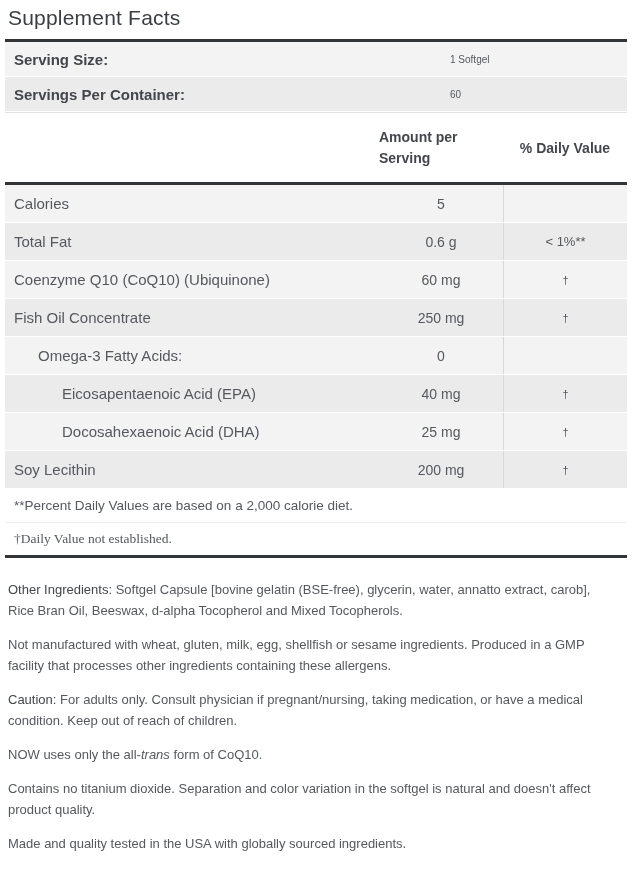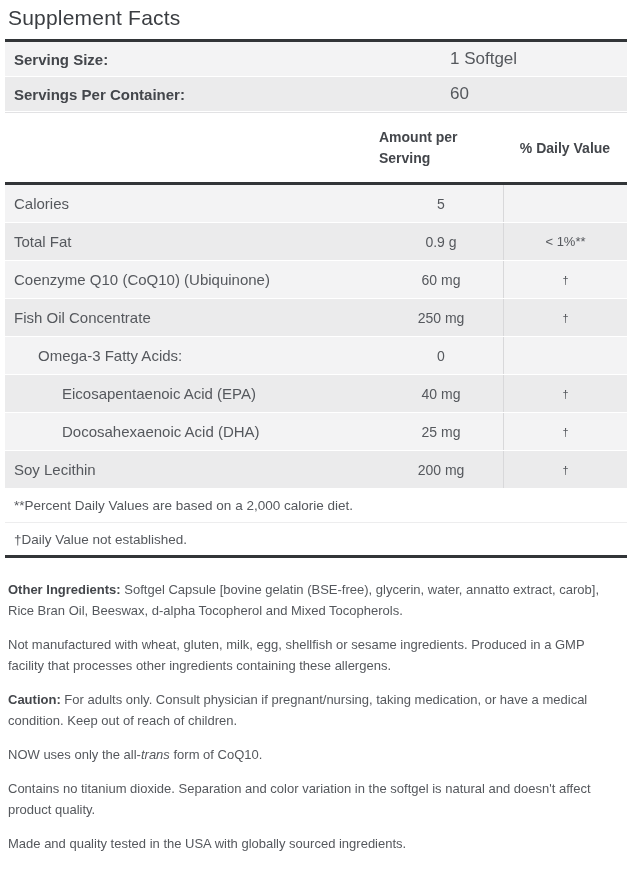--- a/index.html
+++ b/index.html
@@ -45,21 +45,21 @@
   .serving-table { border-bottom: 1px solid var(--separator); }
   .serving-label {
     flex: 1;
     font-weight: bold;
     font-size: 15px;
     color: var(--text-strong);
     padding-left: 9px;
   }
   .serving-value {
     width: 177px;
-    font-size: 17px;
+    font-size: 10px;
     text-align: left;
   }
 
   
   .facts-header {
     display: flex;
     align-items: center;
     height: 72px;
     border-bottom: 3px solid var(--border-dark);
   }
@@ -119,31 +119,31 @@
   
   .footnotes { border-bottom: 3px solid var(--border-dark); }
   .footnote {
     min-height: 33px;
     display: flex;
     align-items: center;
     padding-left: 9px;
     font-size: 13.5px;
     color: var(--text);
   }
-  .footnote + .footnote { border-top: 1px solid #ededee; }
+  .footnote + .footnote { border-top: 1px solid #ededee; font-family: Liberation Serif, serif; }
 
   
   .paragraphs { margin-top: 21px; padding: 0 8px 0 3px; }
   .paragraphs p {
     margin: 0 0 13px 0;
     font-size: 13px;
     line-height: 21px;
     color: var(--text);
   }
-  .seg-bold   { font-weight: bold; color: var(--text-strong); text-align: right; }
+  .seg-bold   { font-weight: normal; color: var(--text-strong); text-align: right; }
   .seg-italic { font-style: italic; }
 </style>
 </head>
 <body>
 
 <div class="wrap">
 
   <div class="page-title">Supplement Facts</div>
 
   <div class="serving-table">
@@ -166,21 +166,21 @@
 
   <div class="facts-body">
   <div class="fact-row">
     <div class="fact-name">Calories</div>
     <div class="fact-amount">5</div>
     <div class="fact-daily"></div>
   </div>
 
   <div class="fact-row">
     <div class="fact-name">Total Fat</div>
-    <div class="fact-amount">0.9 g</div>
+    <div class="fact-amount">0.6 g</div>
     <div class="fact-daily">&lt; 1%**</div>
   </div>
 
   <div class="fact-row">
     <div class="fact-name">Coenzyme Q10 (CoQ10) (Ubiquinone)</div>
     <div class="fact-amount">60 mg</div>
     <div class="fact-daily dagger">†</div>
   </div>
 
   <div class="fact-row">

